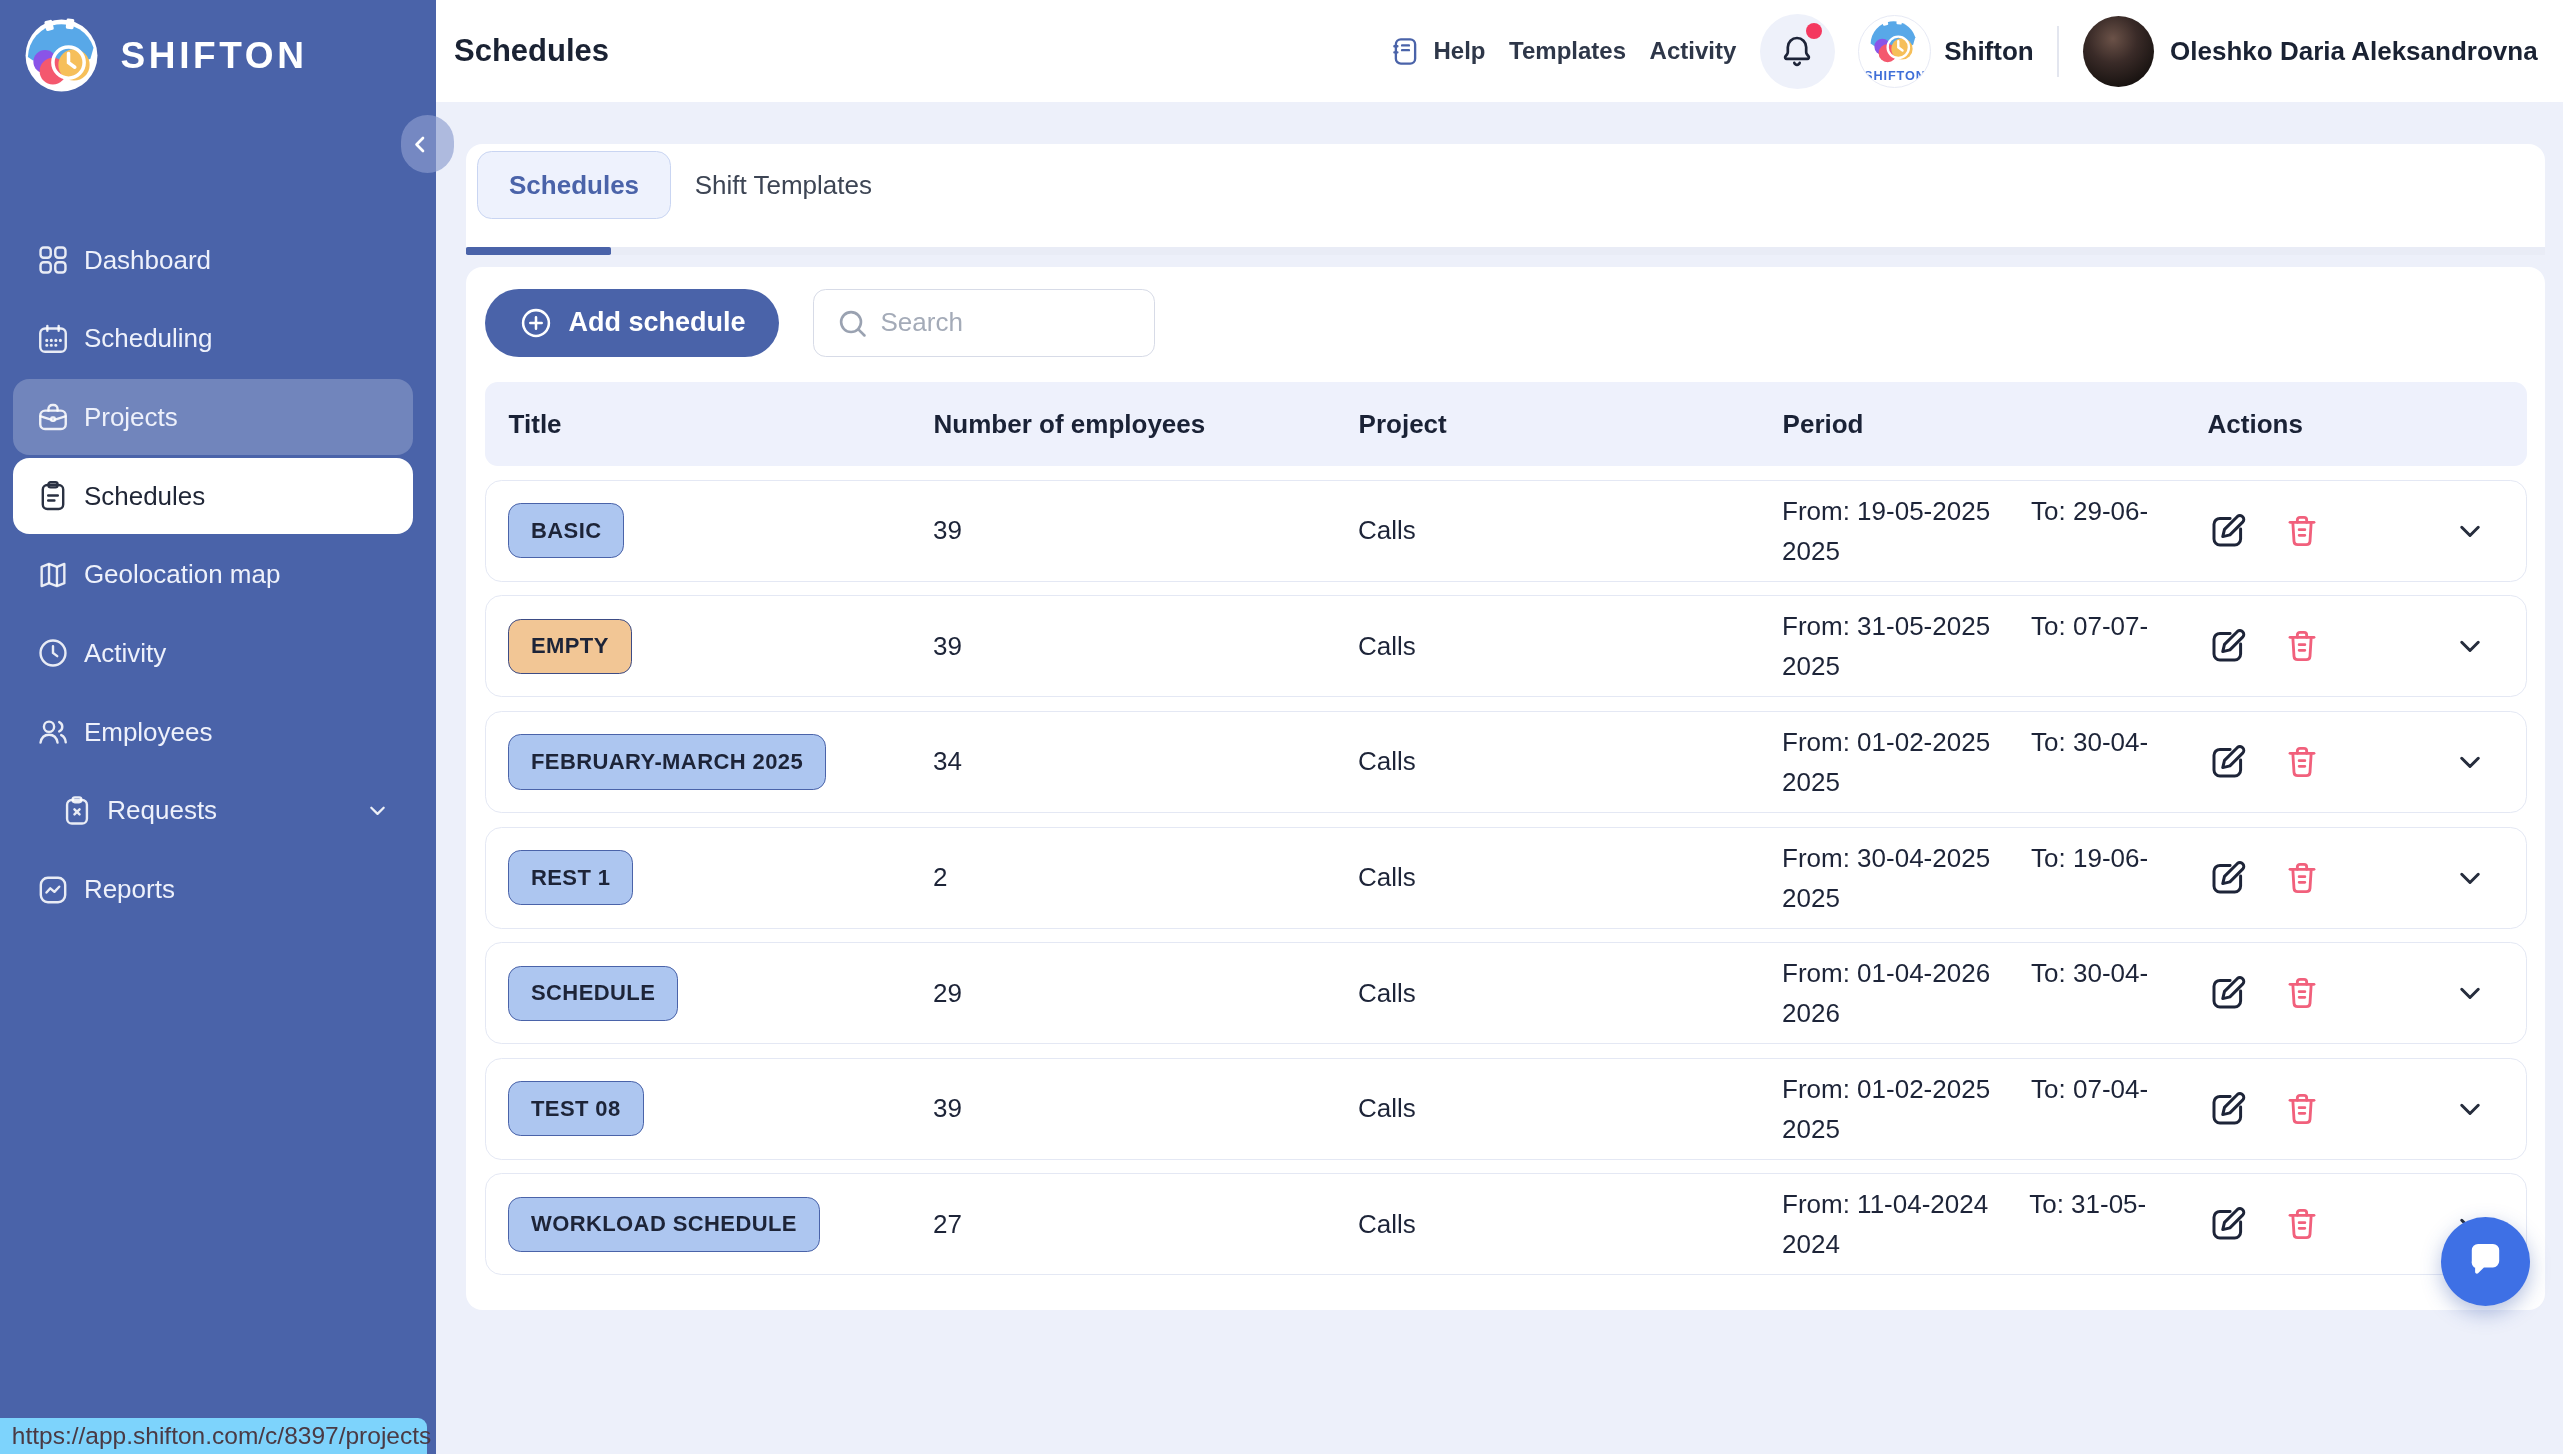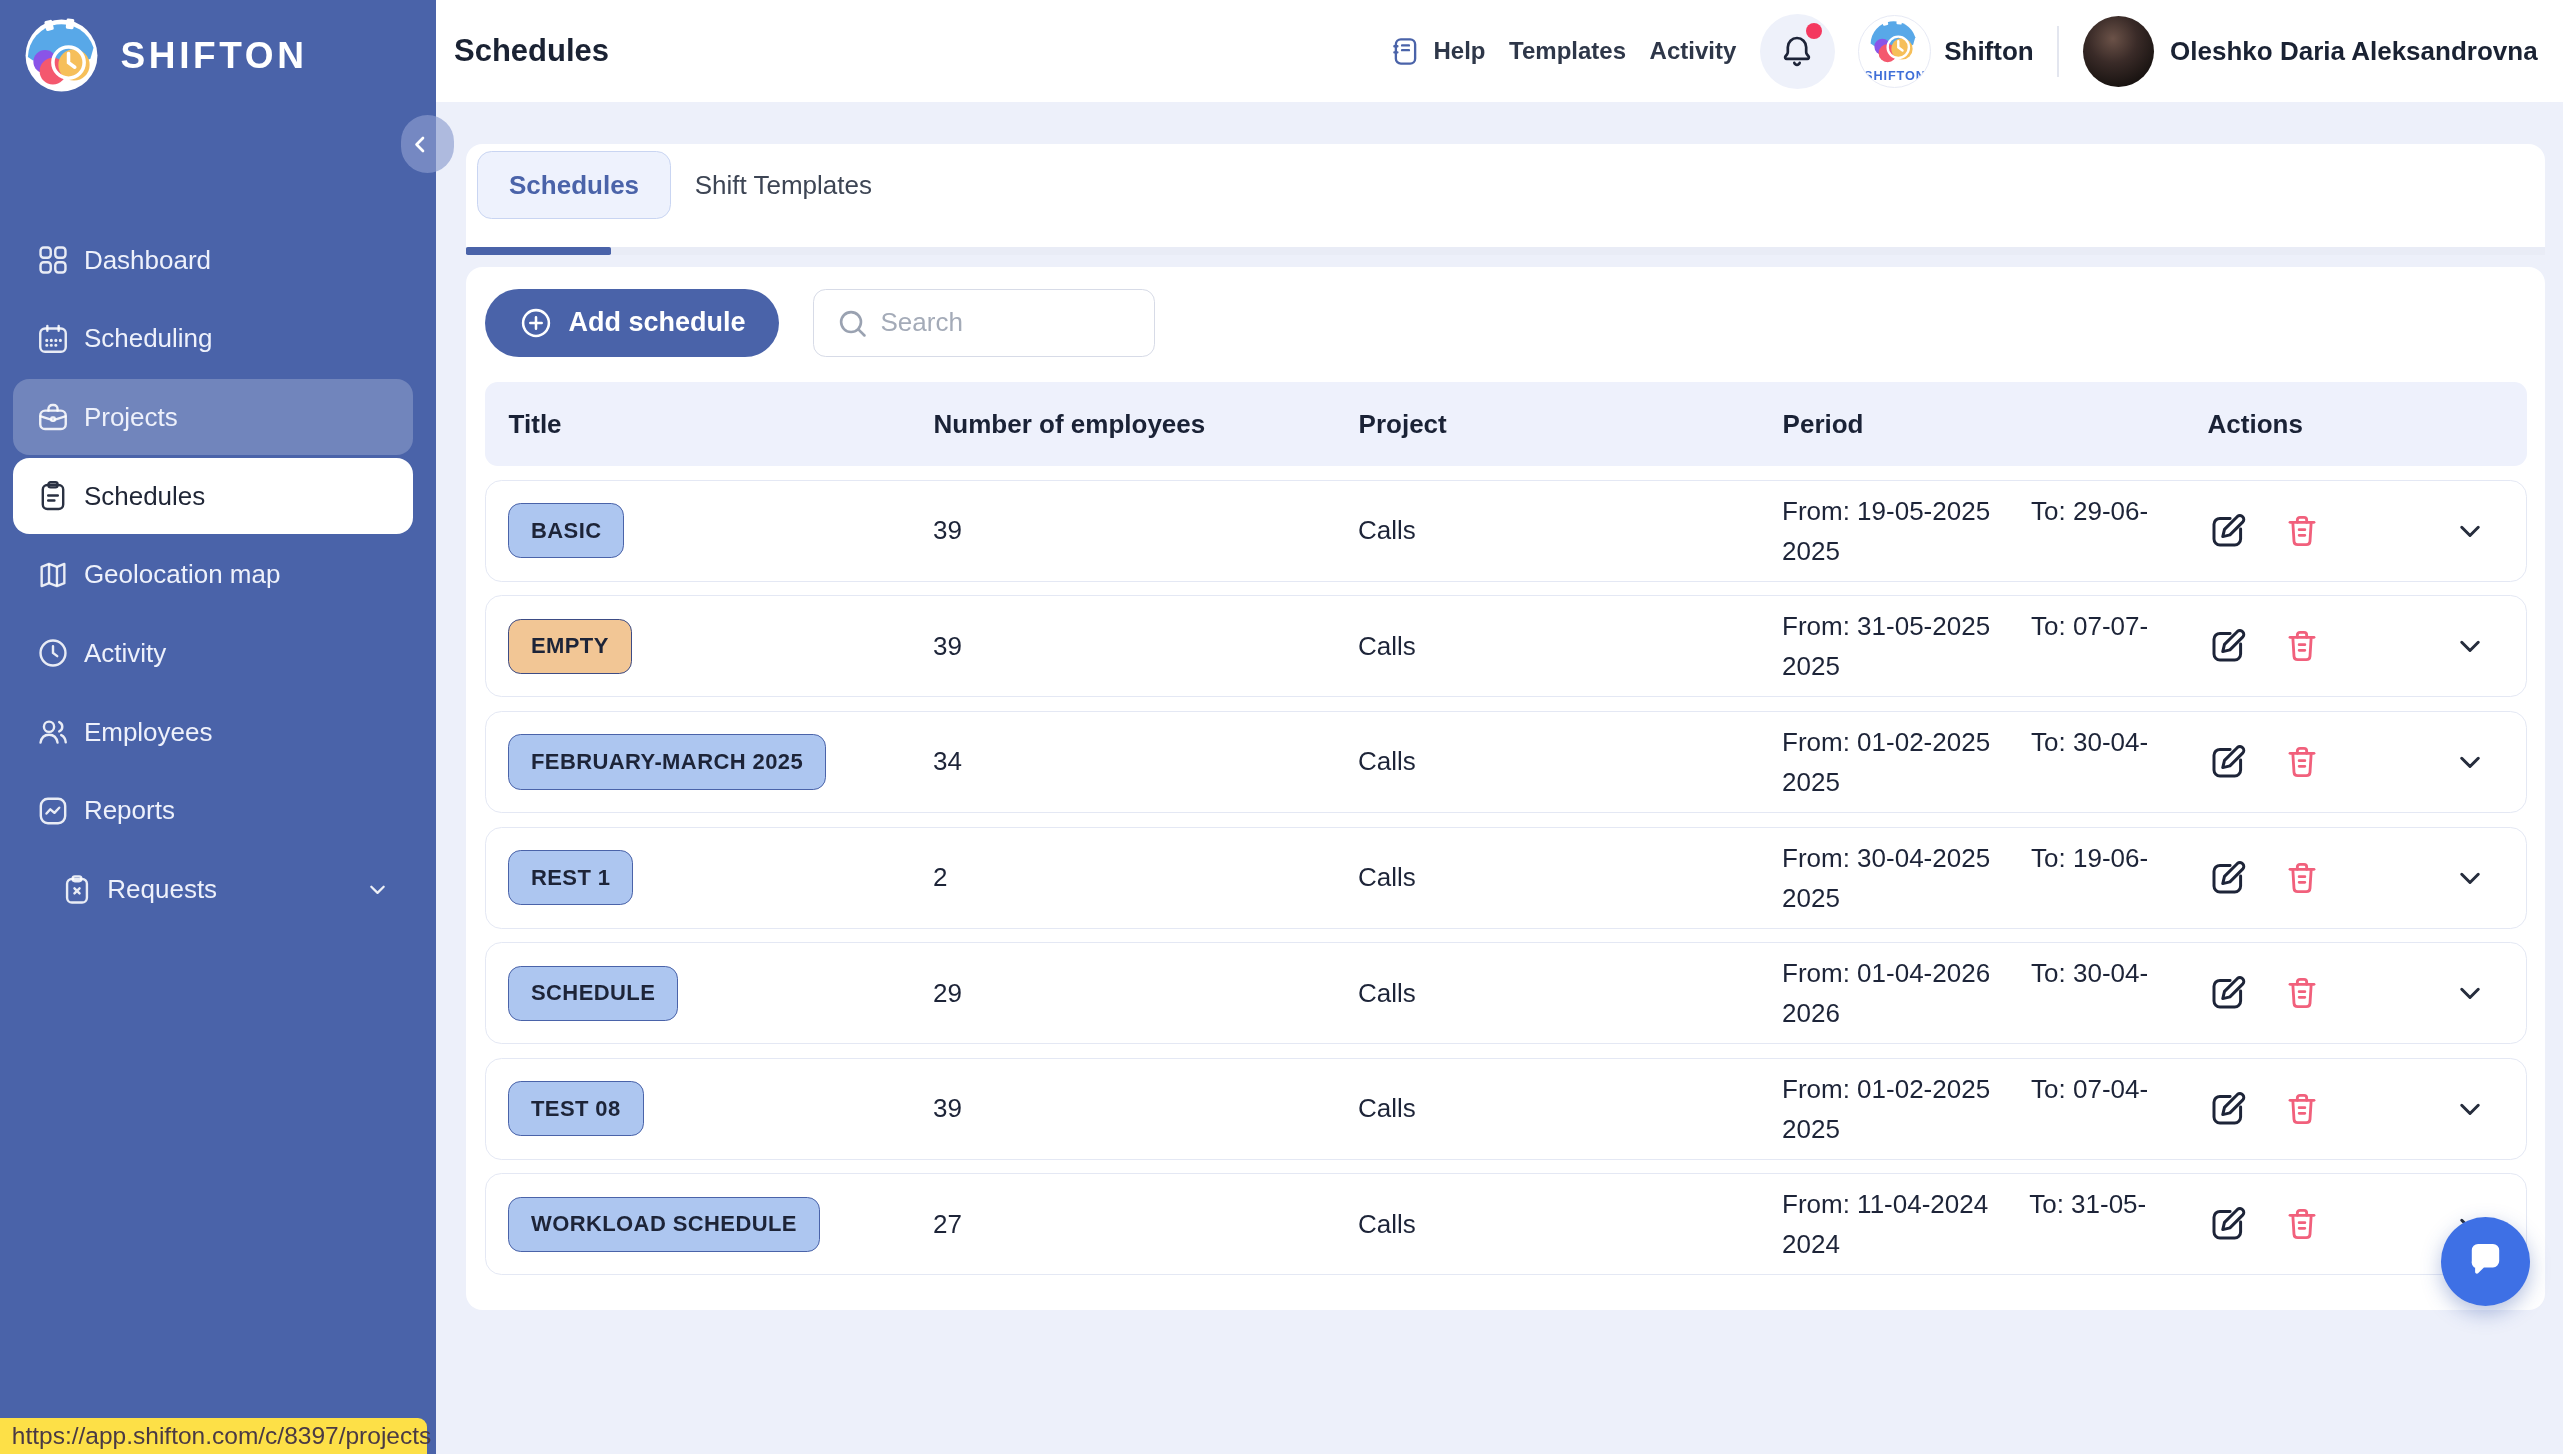--- a/index.html
+++ b/index.html
@@ -93,21 +93,21 @@
   .icon-btn.edit svg { width:42px; height:42px; color:#1d2438; }
   .icon-btn.del svg { width:40px; height:40px; color:#f1607c; }
   .icon-btn.expand { margin-left:auto; margin-right:16.4px; }
   .icon-btn.expand svg { width:36px; height:36px; color:#262d3d; }
 
   
   .chat-fab { position:absolute; left:2441px; top:1217px; width:89px; height:89px; border-radius:50%;
     border:none; background:#3e70e5; cursor:pointer; display:flex; align-items:center; justify-content:center;
     box-shadow:0 7.3px 20px rgba(42,78,165,0.35); z-index:5; }
   .chat-fab svg { width:47px; height:47px; }
-  .url-tooltip { position:absolute; left:0; bottom:0; height:36px; width:427px; background:#fde047;
+  .url-tooltip { position:absolute; left:0; bottom:0; height:36px; width:427px; background:#7dd3fc;
     border-radius:0 9px 0 0; display:flex; align-items:center; padding-left:11.8px; font-size:24.5px;
     color:#4a3a44; z-index:6; white-space:nowrap; }
 </style>
 </head>
 <body>
 
 <svg width="0" height="0" style="position:absolute">
   <defs>
     <g id="i-grid" fill="none" stroke="currentColor" stroke-width="1.7">
       <rect x="3.2" y="3.2" width="7.2" height="7.2" rx="2.2"></rect>
@@ -250,34 +250,34 @@
             <use href="#i-clock"></use>
           </svg>
         <span class="nlabel">Activity</span>
       </div>
       <div class="nav-item">
         <svg class="nic" viewBox="0 0 24 24">
             <use href="#i-users"></use>
           </svg>
         <span class="nlabel">Employees</span>
       </div>
-      <div class="nav-item">
-        <svg class="nic" viewBox="0 0 24 24">
-            <use href="#i-report"></use>
-          </svg>
-        <span class="nlabel">Reports</span>
-      </div>
       <div class="nav-item nav-item--indent">
         <svg class="nic" viewBox="0 0 24 24">
             <use href="#i-clipx"></use>
           </svg>
         <span class="nlabel">Requests</span>
         <svg class="nav-chevron" viewBox="0 0 24 24">
             <use href="#i-chevdown"></use>
           </svg>
+      </div>
+      <div class="nav-item">
+        <svg class="nic" viewBox="0 0 24 24">
+            <use href="#i-report"></use>
+          </svg>
+        <span class="nlabel">Reports</span>
       </div>
     </nav>
   </aside>
 
   <header class="topbar">
     <h1 class="page-title">Schedules</h1>
     <div class="topbar-right">
       <button class="top-link">
         <svg class="tic" viewBox="0 0 24 24">
             <use href="#i-book"></use>

